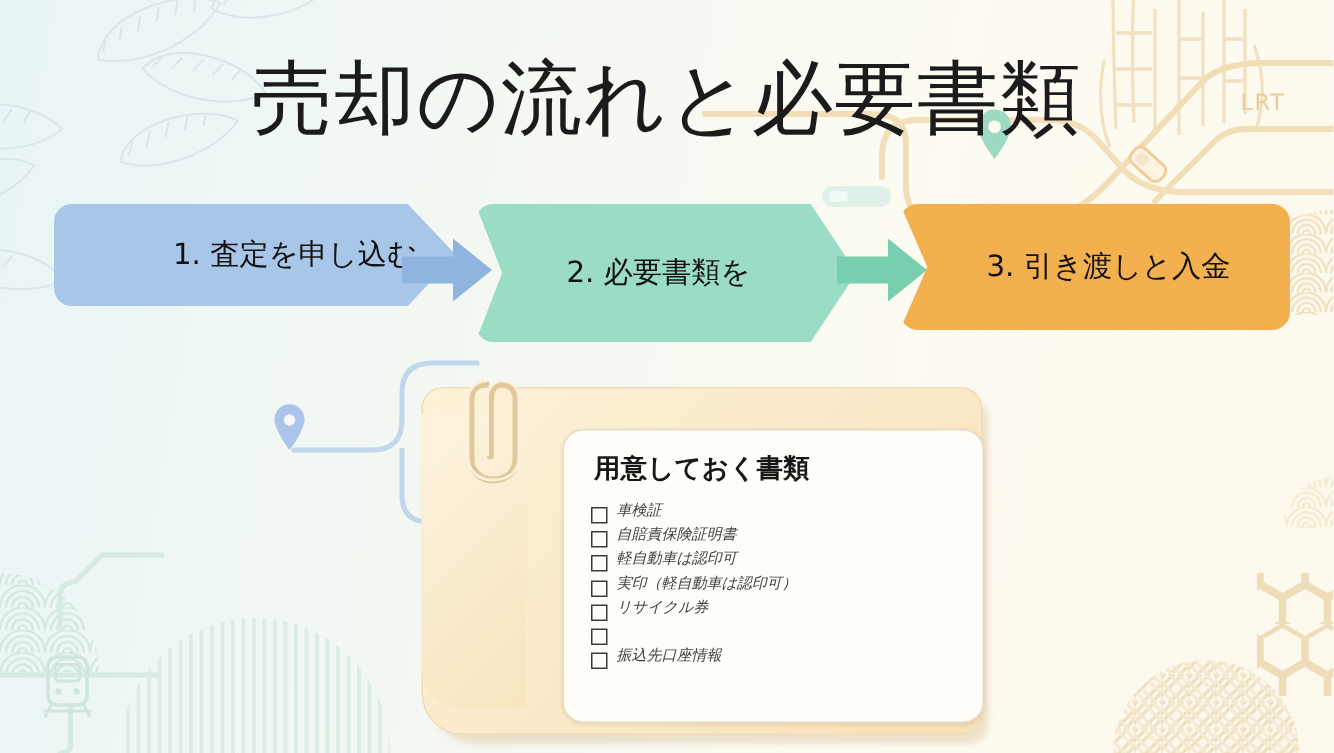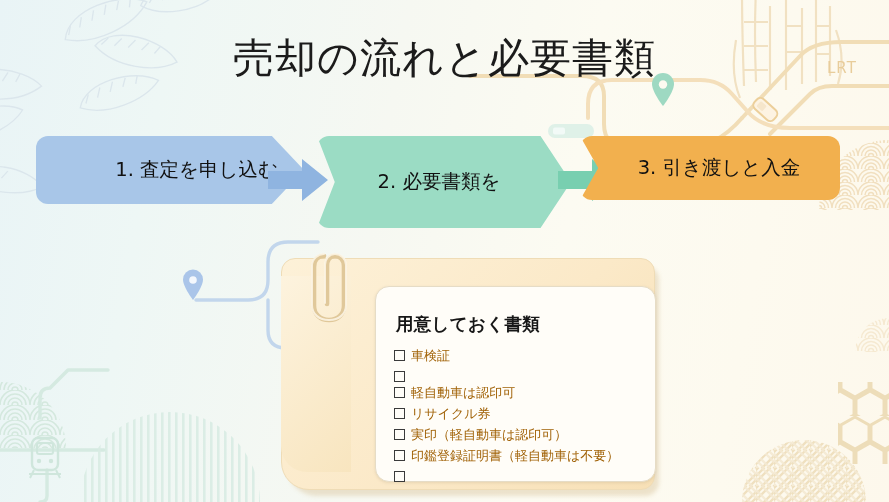--- a/index.html
+++ b/index.html
@@ -10,21 +10,21 @@
   }
   #slide{
     position:relative;width:889px;height:502px;overflow:hidden;
     background:linear-gradient(100deg,#e9f4f6 0%,#eef7f5 18%,#f6f8f2 42%,#fcfbf2 62%,#fdfaef 82%,#fdf8ec 100%);
   }
   #deco-svg{position:absolute;left:0;top:0;width:889px;height:502px;}
 
   
   #title{
     position:absolute;left:0;top:34px;width:889px;text-align:center;
-    font-size:41px;line-height:1.2;font-weight:400;color:#1b1b1b;
+    font-size:54px;line-height:1.2;font-weight:400;color:#1b1b1b;
     letter-spacing:1px;
     font-family:"DejaVu Sans","Liberation Sans",sans-serif;
   }
 
   
   .step{
     position:absolute;display:flex;align-items:center;justify-content:center;
     text-align:center;color:#111;font-size:19.5px;line-height:1.38;
     font-family:"DejaVu Sans","Liberation Sans",sans-serif;
     box-sizing:border-box;
@@ -38,21 +38,21 @@
     justify-content:flex-end;
   }
   #step-2{
     left:317px;top:136px;width:254px;height:92px;
     background:#9bdcc4;
     border-radius:12px;
     clip-path:polygon(0 0, 88% 0, 100% 50%, 88% 100%, 0 100%, 7% 50%);
     padding-right:24px;padding-left:14px;
   }
   #step-3{
-    left:580px;top:136px;width:260px;height:64px;
+    left:600px;top:136px;width:260px;height:84px;
     background:#f2b04e;
     border-radius:12px;
     clip-path:polygon(0 0, 100% 0, 100% 100%, 0 100%, 7% 50%);
     padding-left:18px;
   }
   .arrow-glyph{position:absolute;}
 
   
   #folder{
     position:absolute;left:281px;top:258px;width:380px;height:238px;
@@ -78,29 +78,30 @@
   #note{
     position:absolute;left:94px;top:28px;width:281px;height:196px;
     background:#fffdf8;
     border:1px solid #e6dcc6;
     border-radius:14px;
     box-sizing:border-box;
     padding:13px 16px 10px 18px;
     box-shadow:0 1px 3px rgba(150,130,90,.18);
   }
   #note-title{
-    font-size:17.5px;font-weight:700;color:#171717;margin:12px 0 9px 2px;
+    font-size:17.5px;font-weight:700;color:#171717;margin:0 0 9px 2px;
     font-family:"DejaVu Sans","Liberation Sans",sans-serif;
     letter-spacing:.3px;
   }
   .doc-item{
     display:flex;align-items:flex-start;gap:6px;
-    font-size:13px;line-height:1.62;color:#a16207;
+    font-size:10px;line-height:1.62;color:#404040;
     font-family:"DejaVu Sans","Liberation Sans",sans-serif;
     white-space:nowrap;
+    font-style:italic;
   }
   .checkbox{
     flex:0 0 auto;width:9px;height:9px;margin-top:5px;
     border:1.3px solid #3a3a3a;background:transparent;
   }
 </style>
 </head>
 <body>
 
 <div id="slide">
@@ -312,36 +313,37 @@
 
     <div id="note">
       <div id="note-title">用意しておく書類</div>
 
       <div class="doc-item">
         <span class="checkbox"></span>
         <span>車検証</span>
       </div>
       <div class="doc-item">
         <span class="checkbox"></span>
+        <span>自賠責保険証明書</span>
       </div>
       <div class="doc-item">
         <span class="checkbox"></span>
         <span>軽自動車は認印可</span>
       </div>
       <div class="doc-item">
         <span class="checkbox"></span>
+        <span>実印（軽自動車は認印可）</span>
+      </div>
+      <div class="doc-item">
+        <span class="checkbox"></span>
         <span>リサイクル券</span>
       </div>
       <div class="doc-item">
         <span class="checkbox"></span>
-        <span>実印（軽自動車は認印可）</span>
-      </div>
-      <div class="doc-item">
-        <span class="checkbox"></span>
-        <span>印鑑登録証明書（軽自動車は不要）</span>
-      </div>
-      <div class="doc-item">
-        <span class="checkbox"></span>
+      </div>
+      <div class="doc-item">
+        <span class="checkbox"></span>
+        <span>振込先口座情報</span>
       </div>
     </div>
   </div>
 
 </div>
 
 </body></html>

